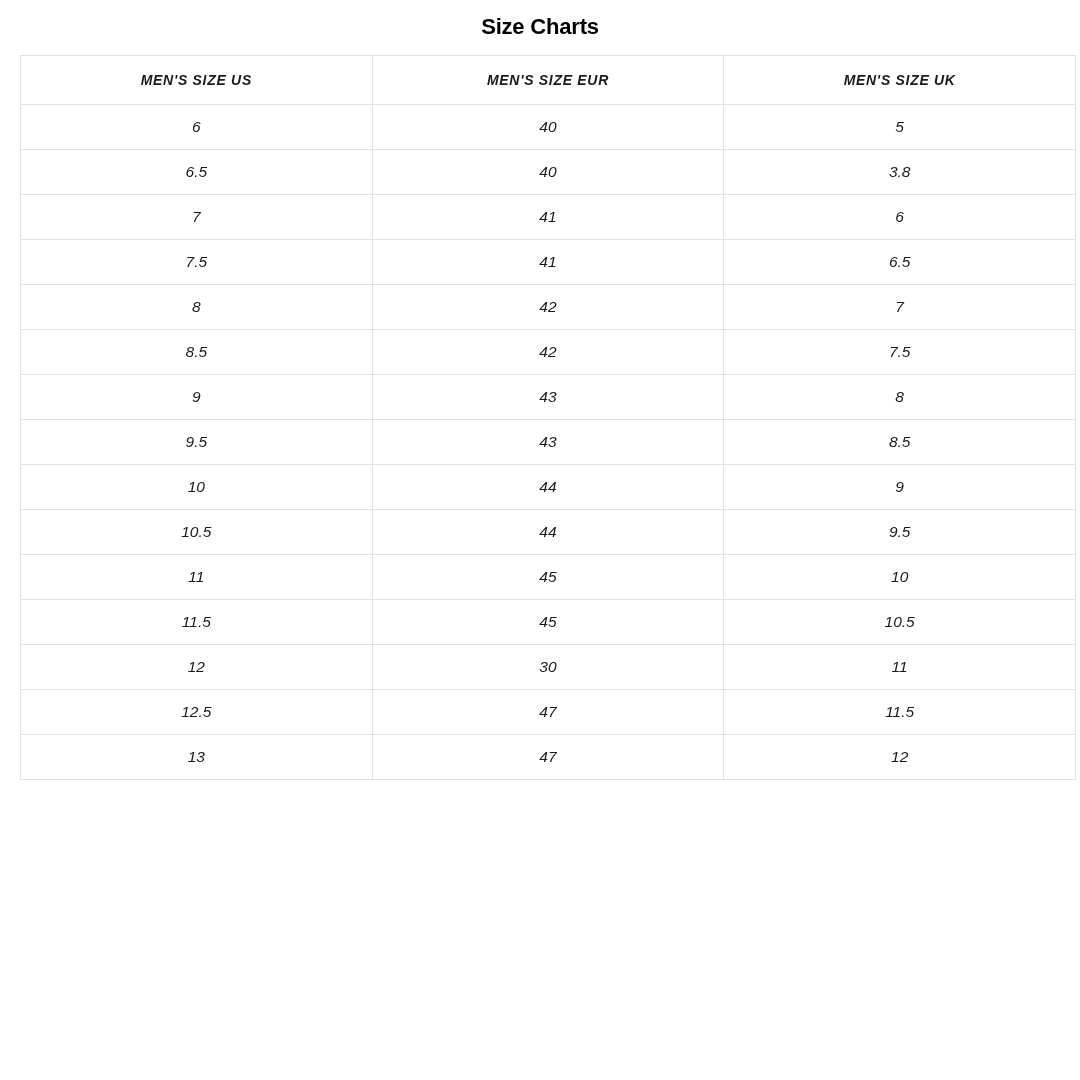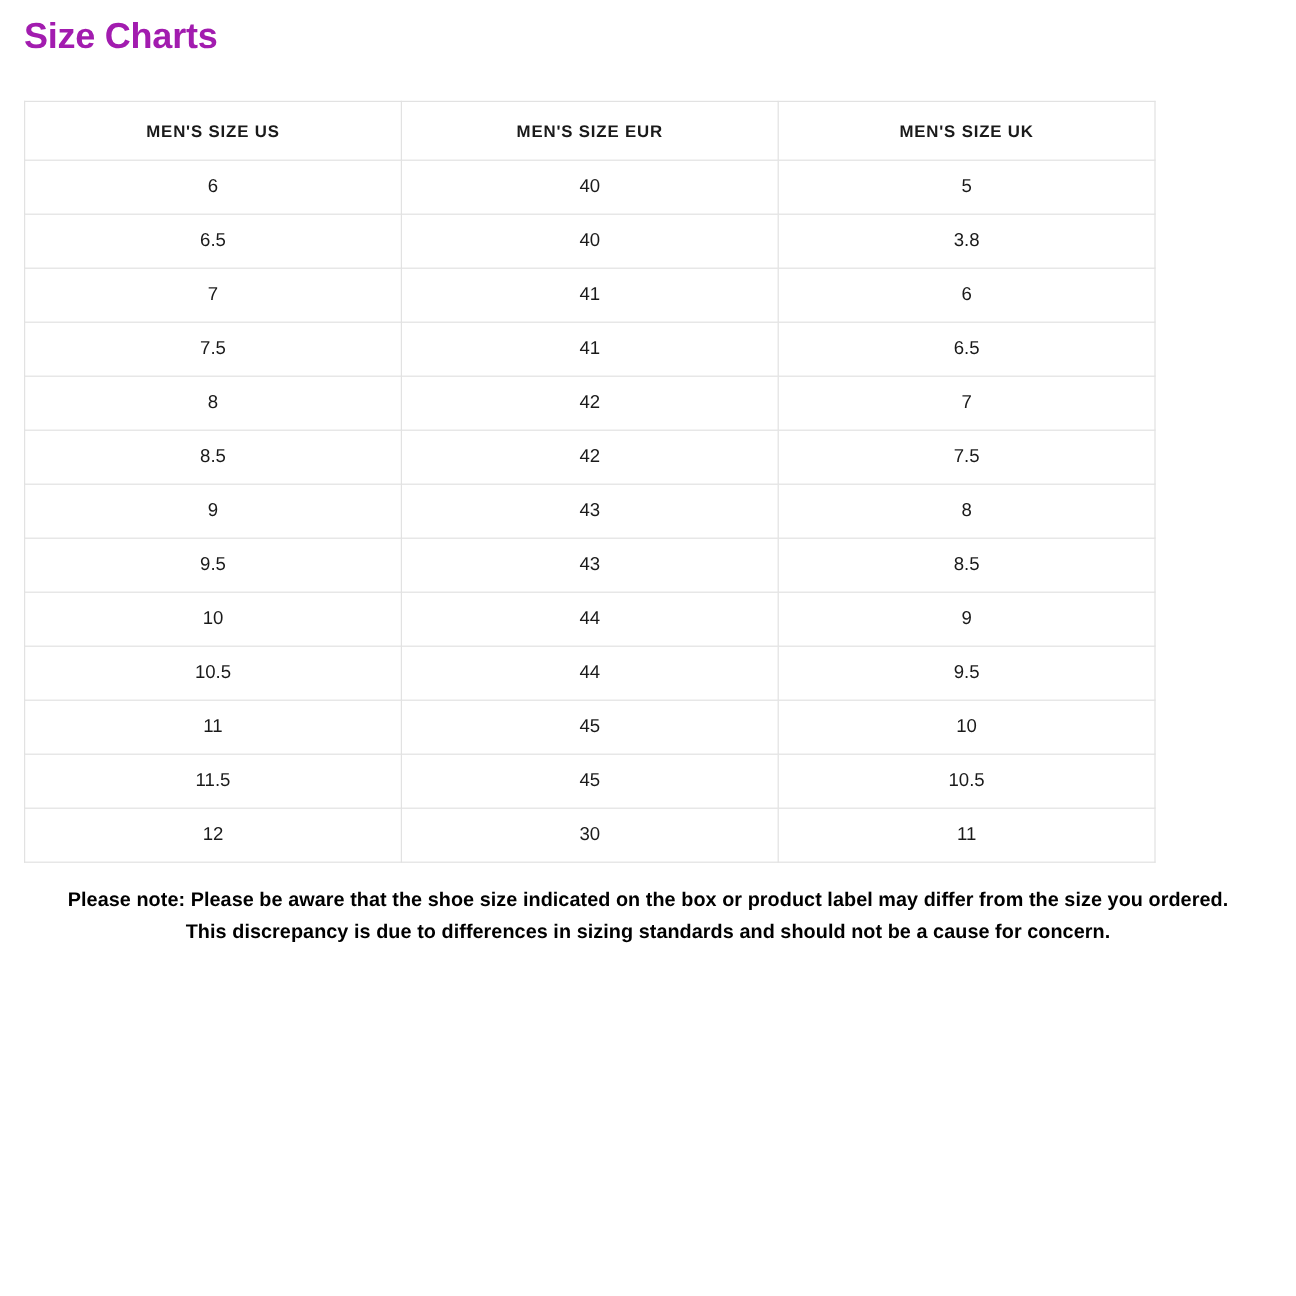--- a/index.html
+++ b/index.html
@@ -15,40 +15,41 @@
     overflow: hidden;
   }
   .page {
     width: 1080px;
     height: 1080px;
     box-sizing: border-box;
     padding: 0 20px;
     position: relative;
   }
   .title {
-    text-align: left;
-    font-size: 30px;
+    text-align: center;
+    font-size: 22px;
     font-weight: bold;
     letter-spacing: -0.2px;
-    color: #a21caf;
+    color: #000000;
     margin: 14px 0 0 0;
     padding: 0;
   }
   .intro {
     margin: 30px 0 0 0;
     font-size: 16.5px;
     line-height: 29px;
     color: #1a1a1a;
     letter-spacing: 0.1px;
   }
   table.size-table {
-    width: 943px;
+    width: 1056px;
     border-collapse: collapse;
-    margin-top: 36px;
+    margin-top: 15px;
     table-layout: fixed;
+    font-style: italic;
   }
   table.size-table th,
   table.size-table td {
     border: 1px solid #e2e2e2;
     text-align: center;
     color: #1a1a1a;
   }
   table.size-table th {
     font-size: 14px;
     font-weight: bold;
@@ -147,18 +148,27 @@
       <tr>
         <td>11.5</td>
         <td>45</td>
         <td>10.5</td>
       </tr>
       <tr>
         <td>12</td>
         <td>30</td>
         <td>11</td>
       </tr>
+      <tr>
+        <td>12.5</td>
+        <td>47</td>
+        <td>11.5</td>
+      </tr>
+      <tr>
+        <td>13</td>
+        <td>47</td>
+        <td>12</td>
+      </tr>
     </tbody>
   </table>
 
-  <p class="note">Please note: Please be aware that the shoe size indicated on the box or product label may differ from the size you ordered. This discrepancy is due to differences in sizing standards and should not be a cause for concern.</p>
 
 </div>
 
 </body></html>

